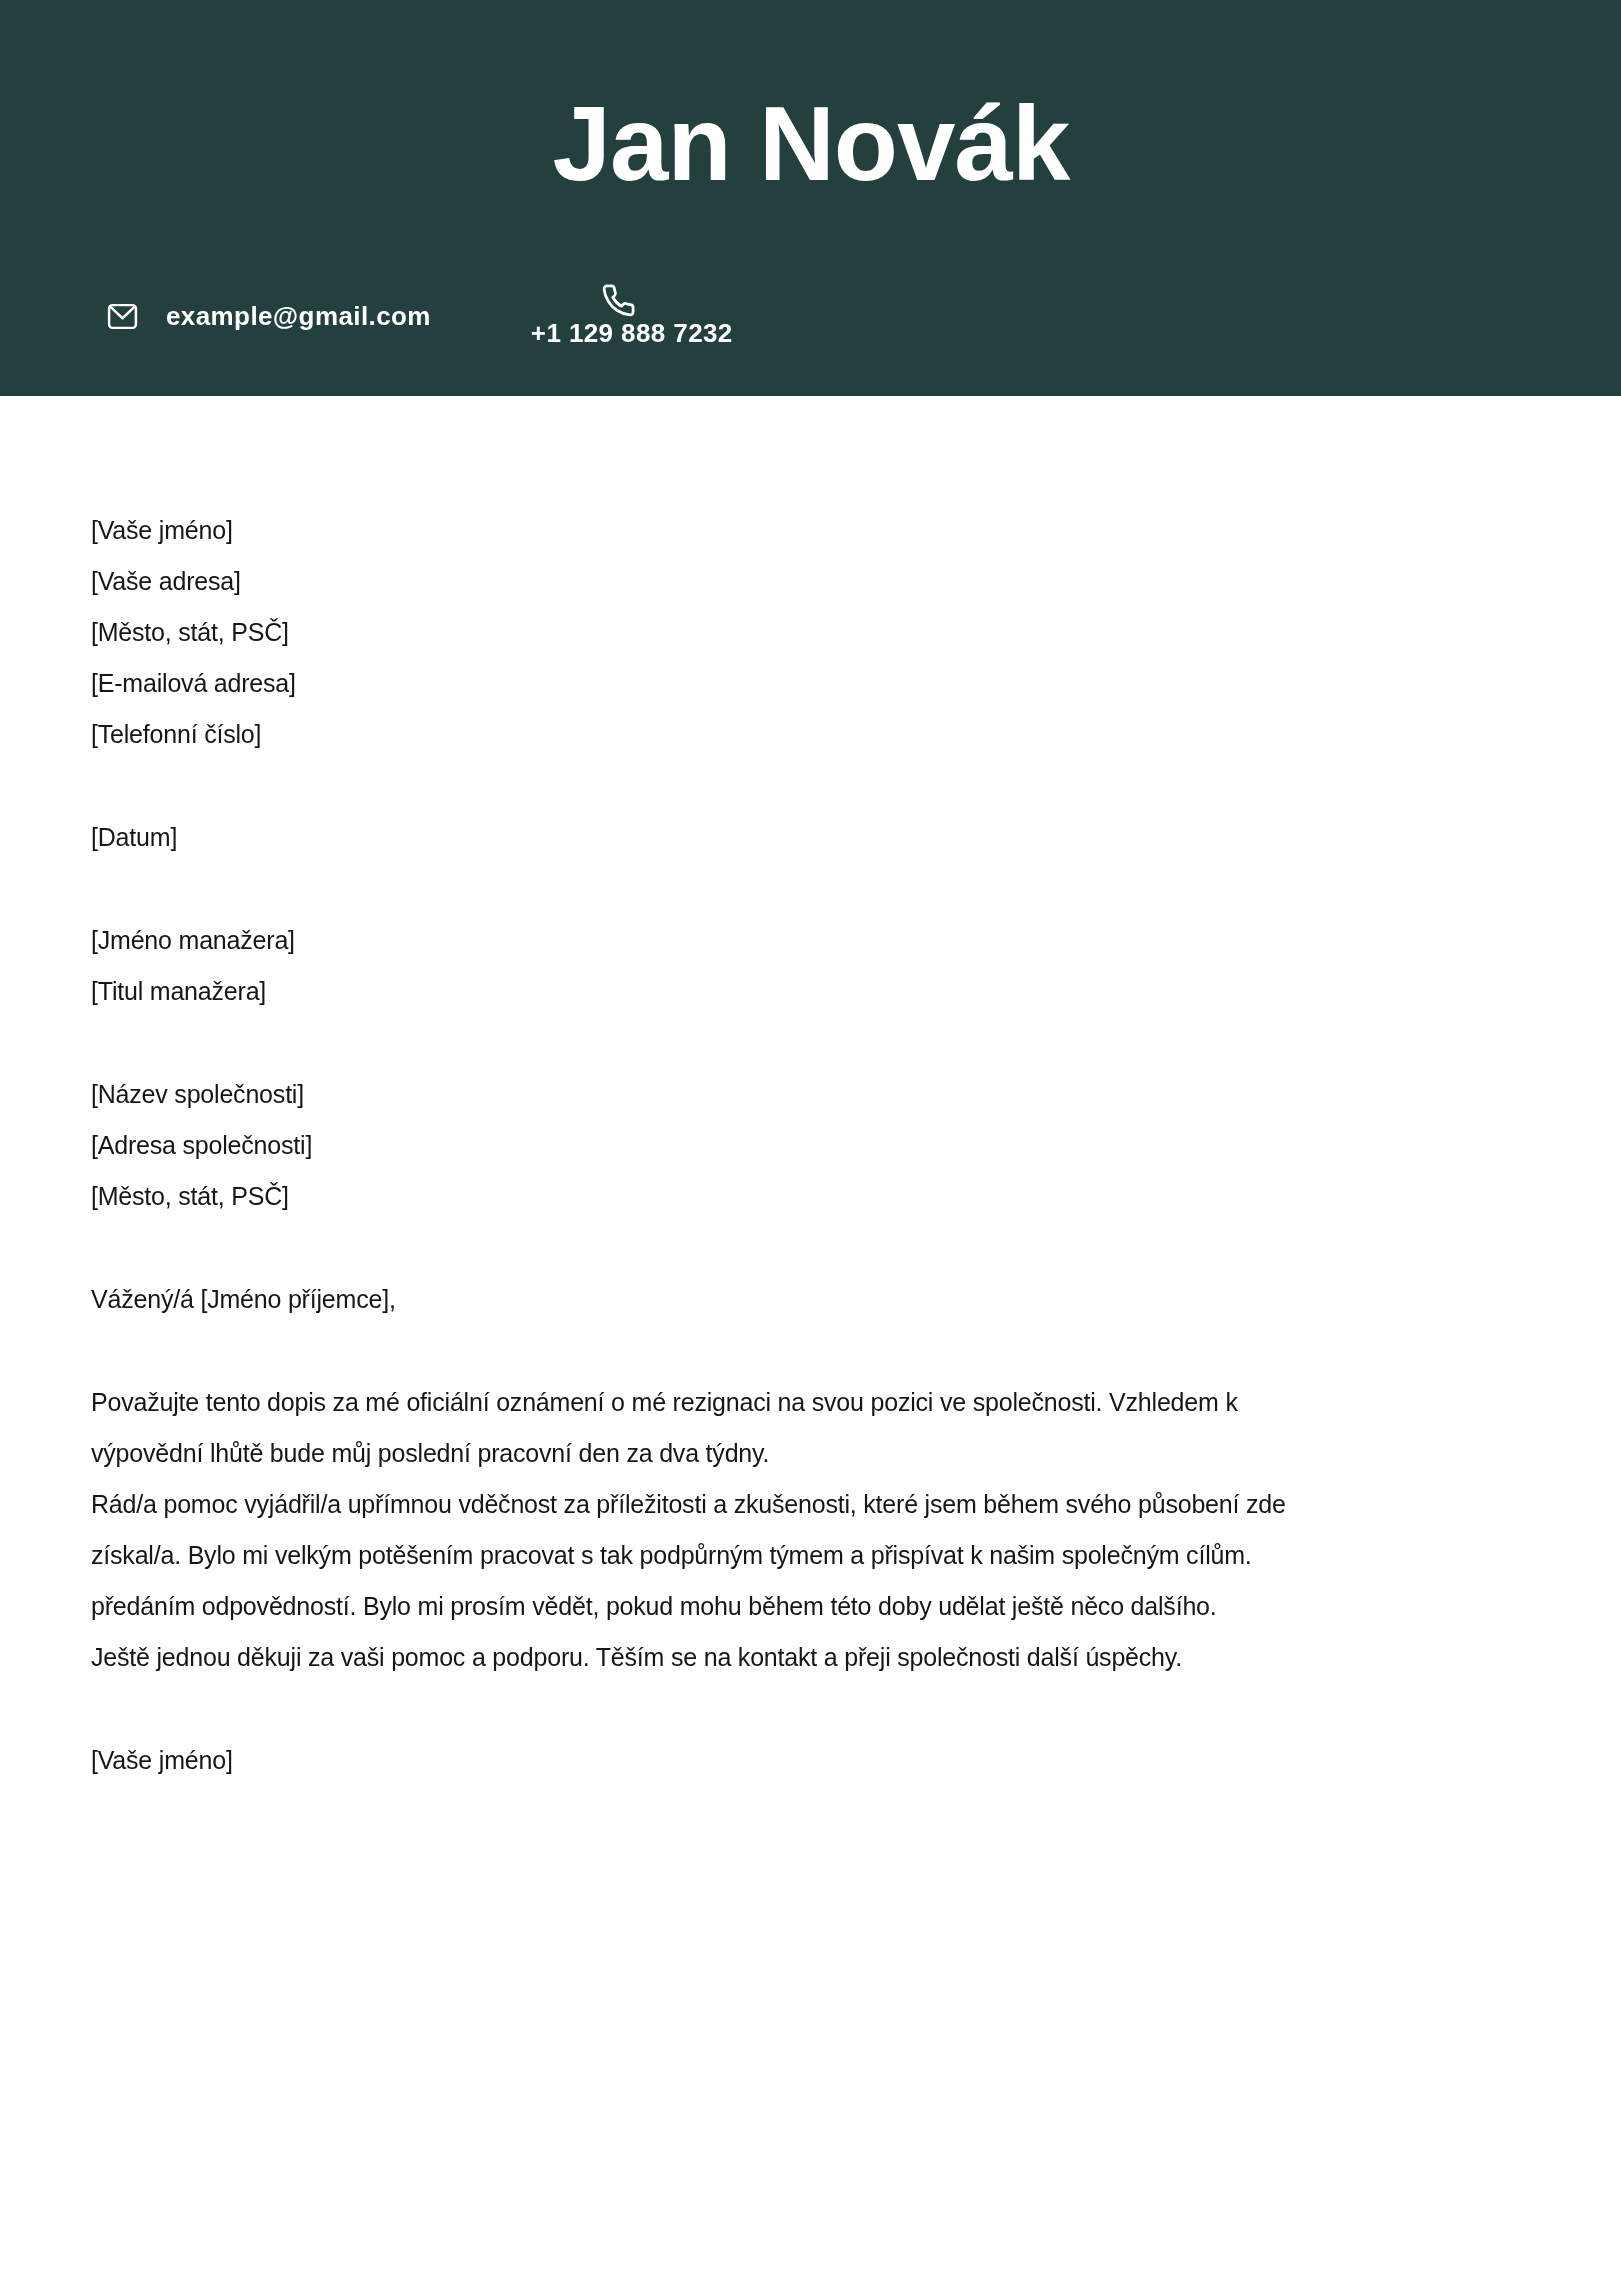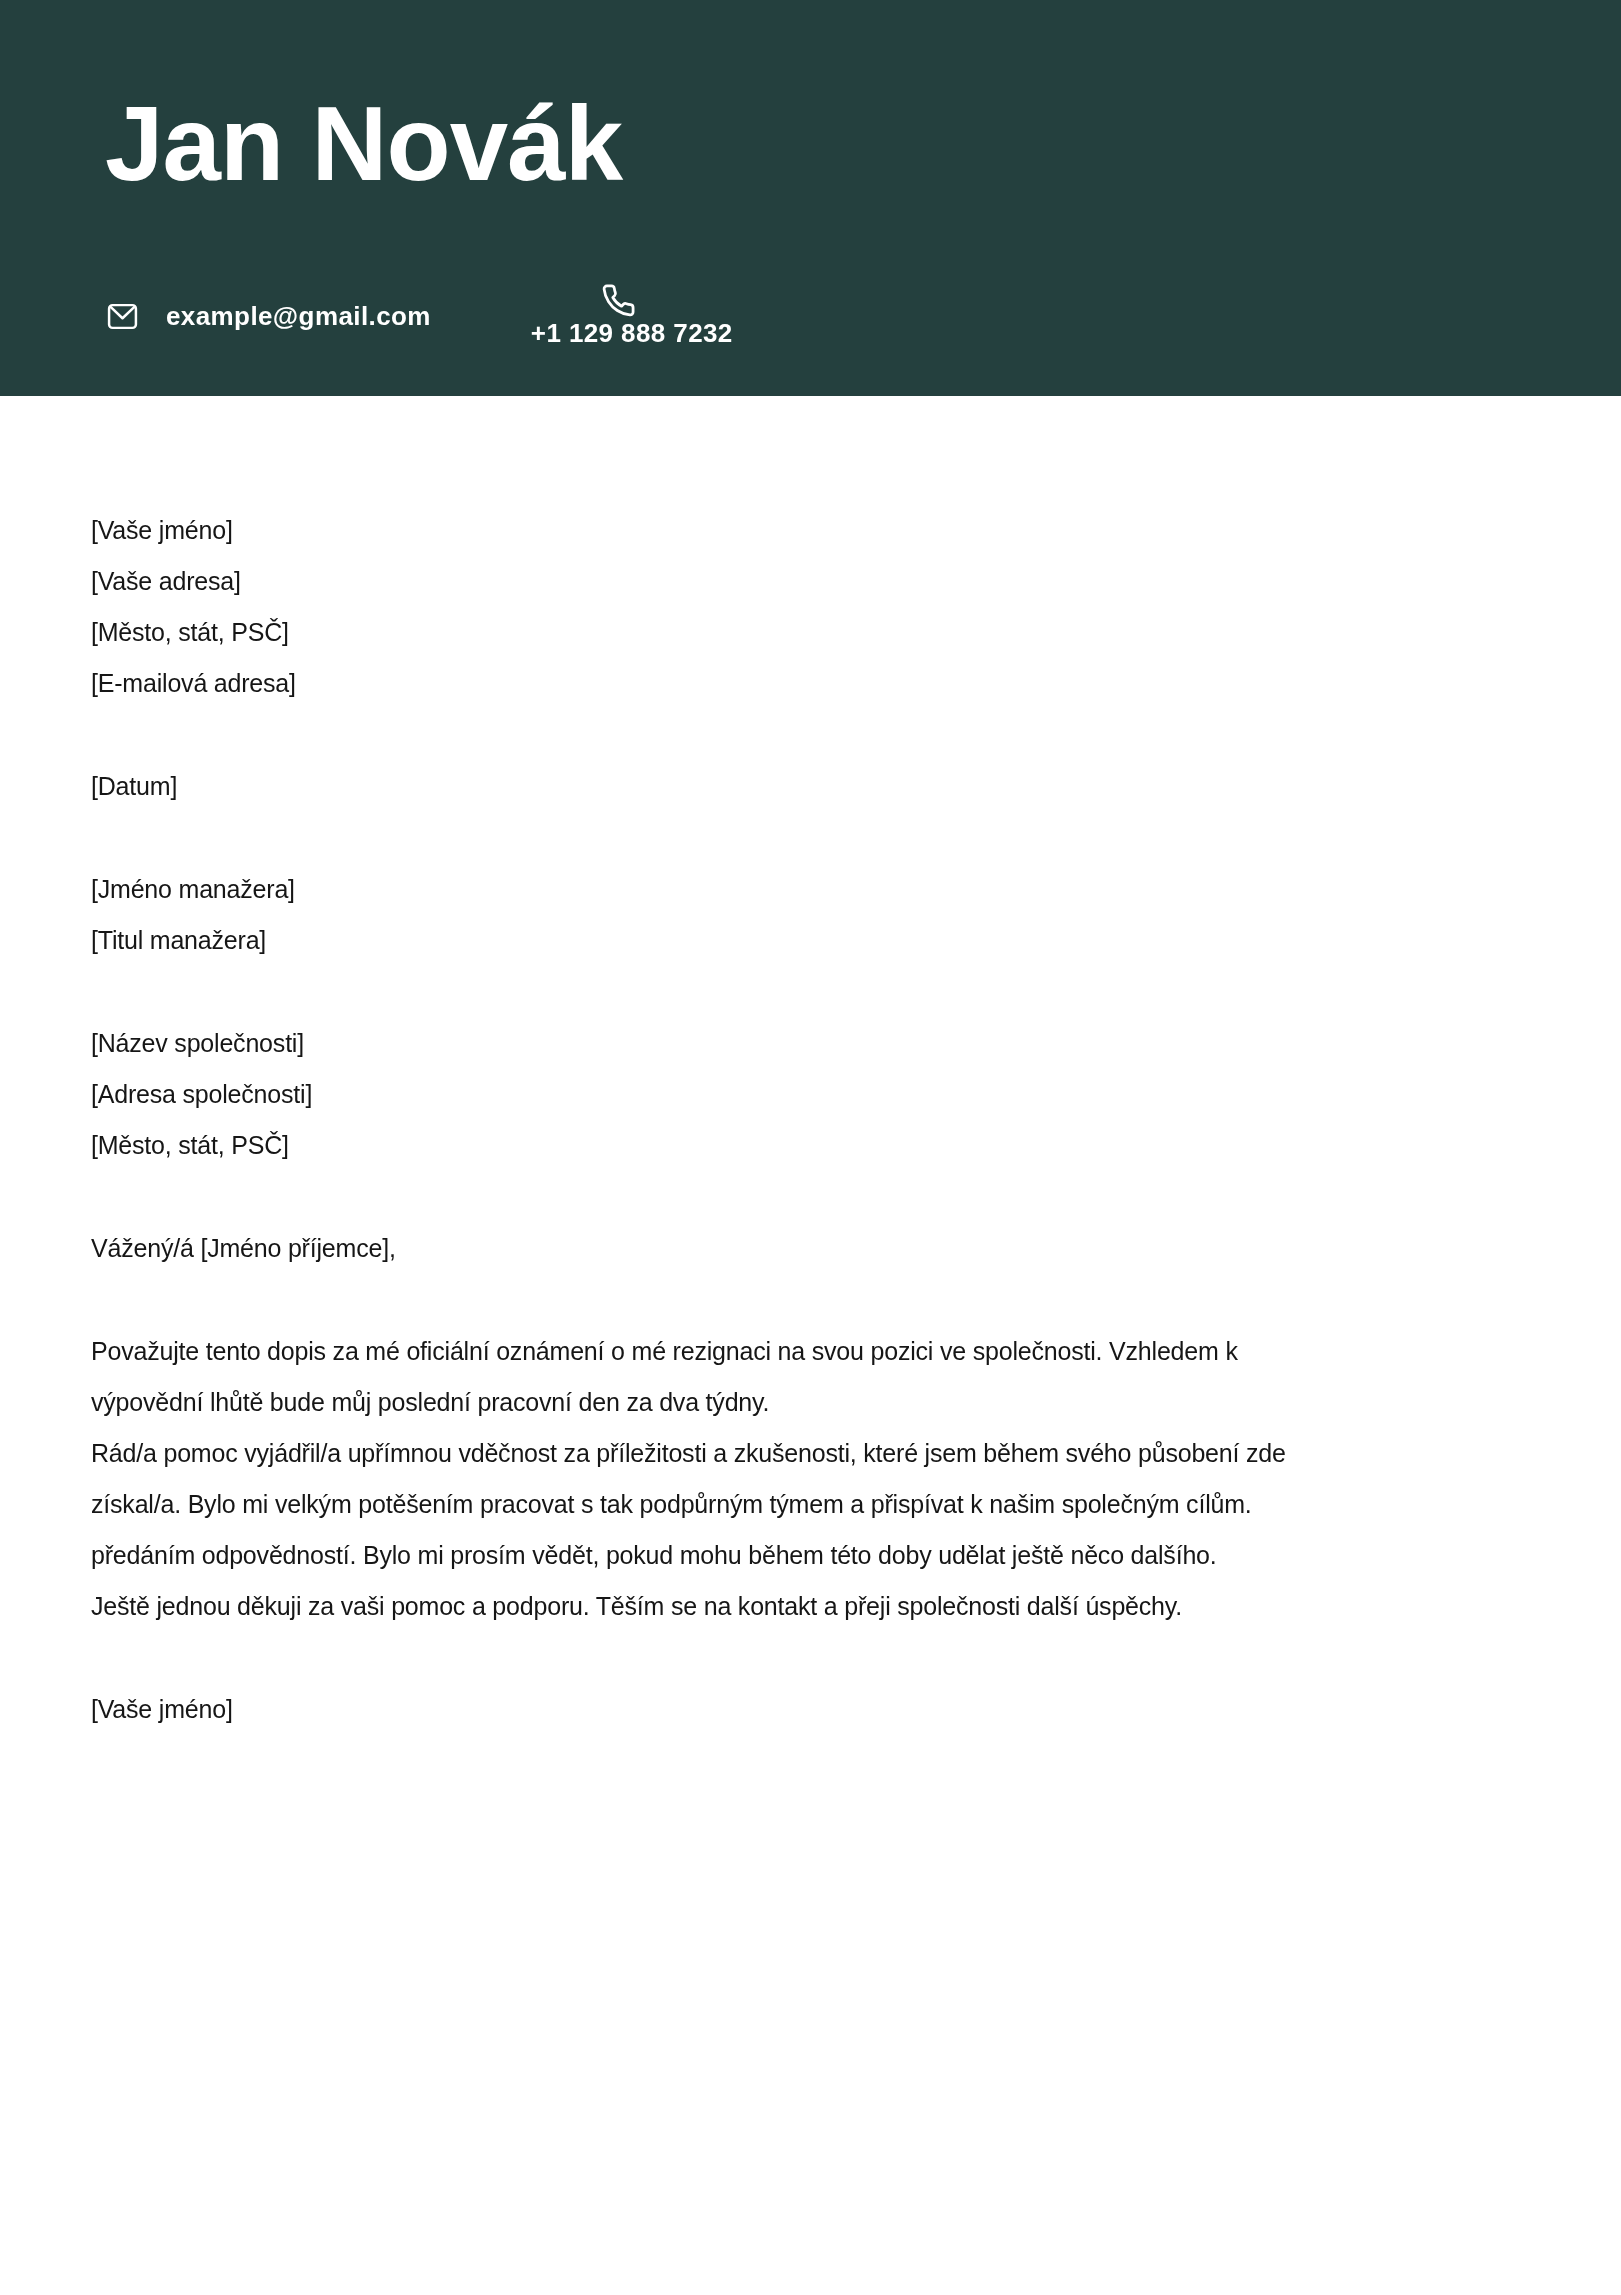--- a/index.html
+++ b/index.html
@@ -33,20 +33,21 @@
     padding: 0 105px;
   }
   .candidate-name {
     margin: 0;
     padding-top: 91px;
     font-size: 105px;
     line-height: 1;
     font-weight: 700;
     letter-spacing: -0.9px;
     color: var(--header-text);
+    text-align: center;
   }
   .contact-row {
     display: flex;
     align-items: center;
     margin-top: 87px;
   }
   .contact-item {
     display: flex;
     align-items: center;
     font-weight: bold;
@@ -119,20 +120,21 @@
     </div>
   </header>
 
   <main class="letter-body">
 
     <div class="block">
       <div class="line">[Vaše jméno]</div>
       <div class="line">[Vaše adresa]</div>
       <div class="line">[Město, stát, PSČ]</div>
       <div class="line">[E-mailová adresa]</div>
+      <div class="line">[Telefonní číslo]</div>
     </div>
 
     <div class="block">
       <div class="line">[Datum]</div>
     </div>
 
     <div class="block">
       <div class="line">[Jméno manažera]</div>
       <div class="line">[Titul manažera]</div>
     </div>

